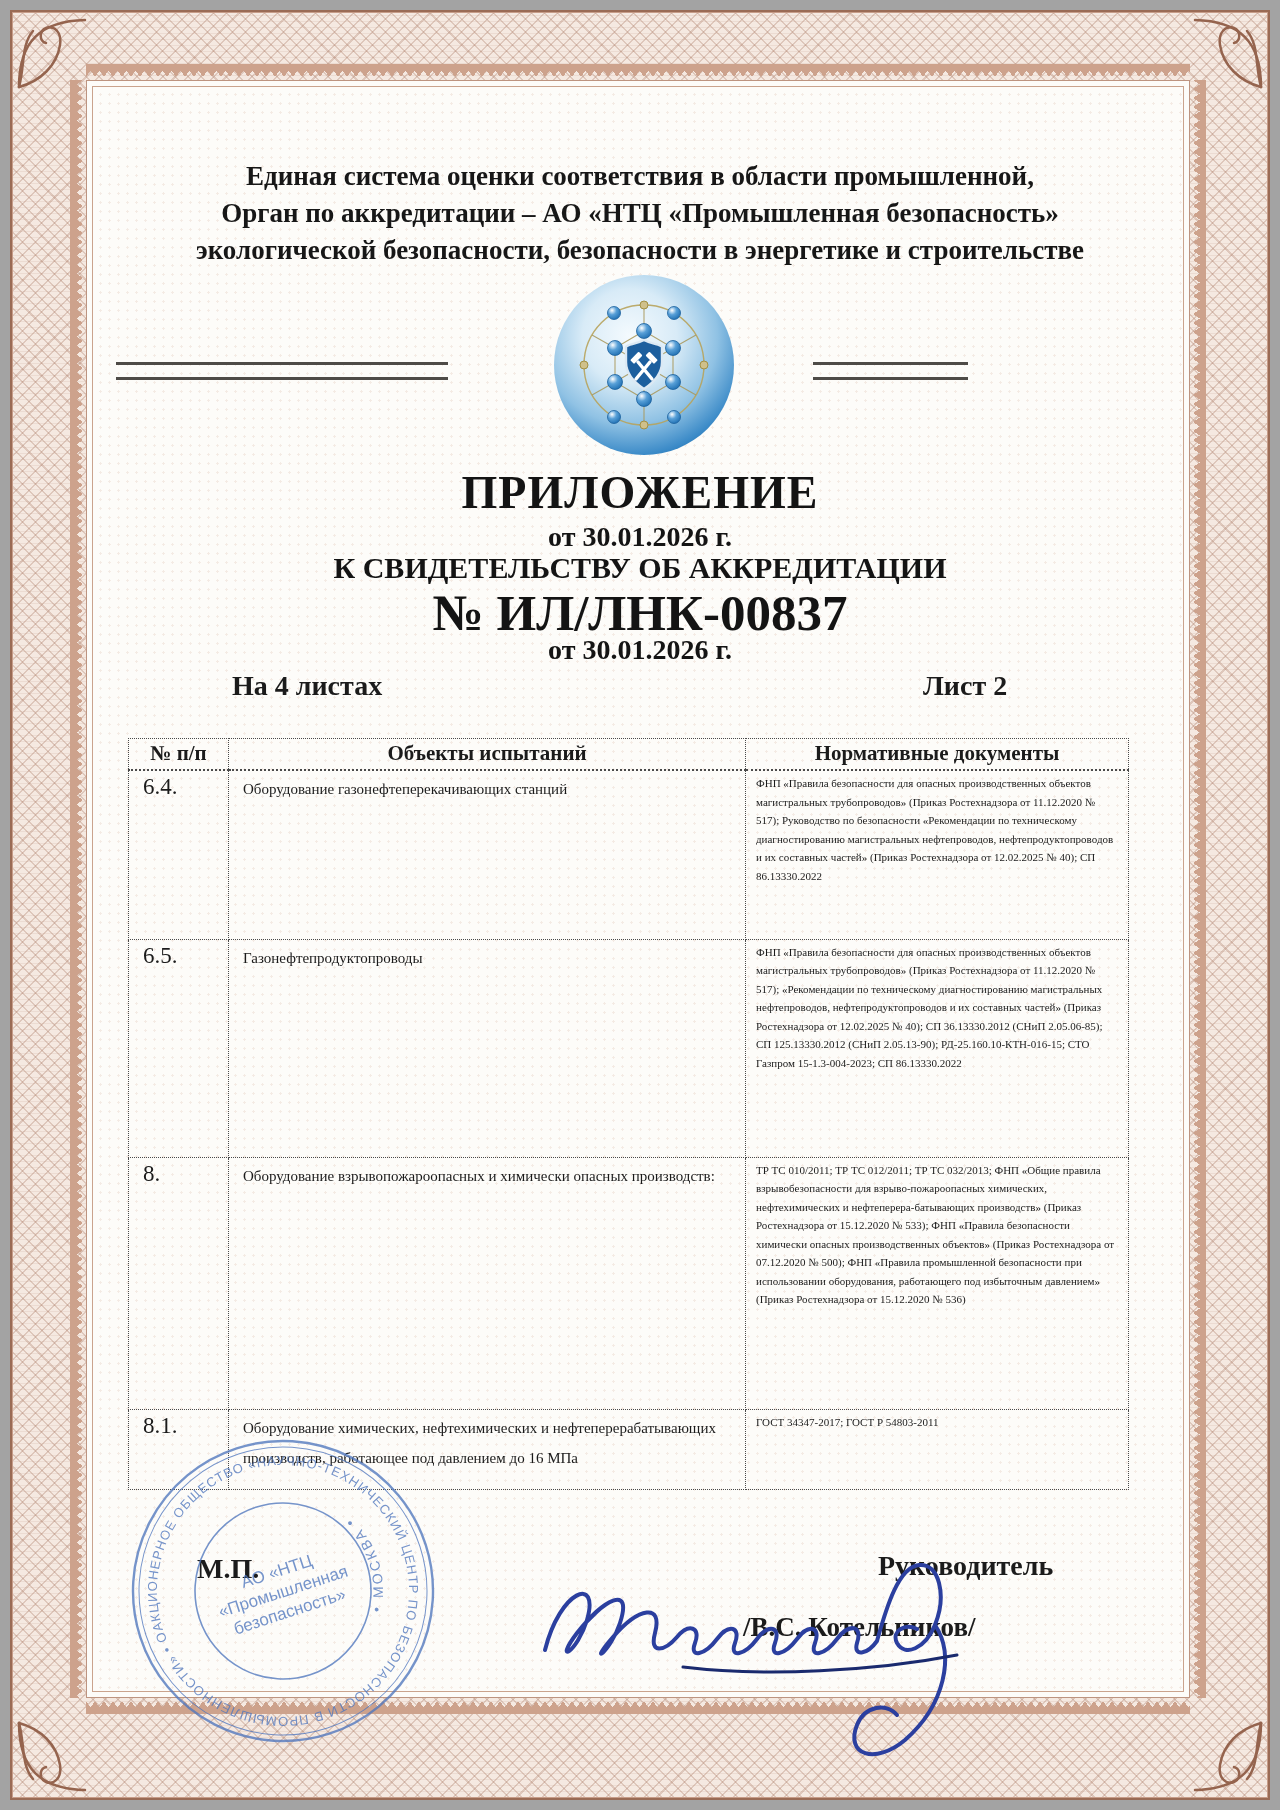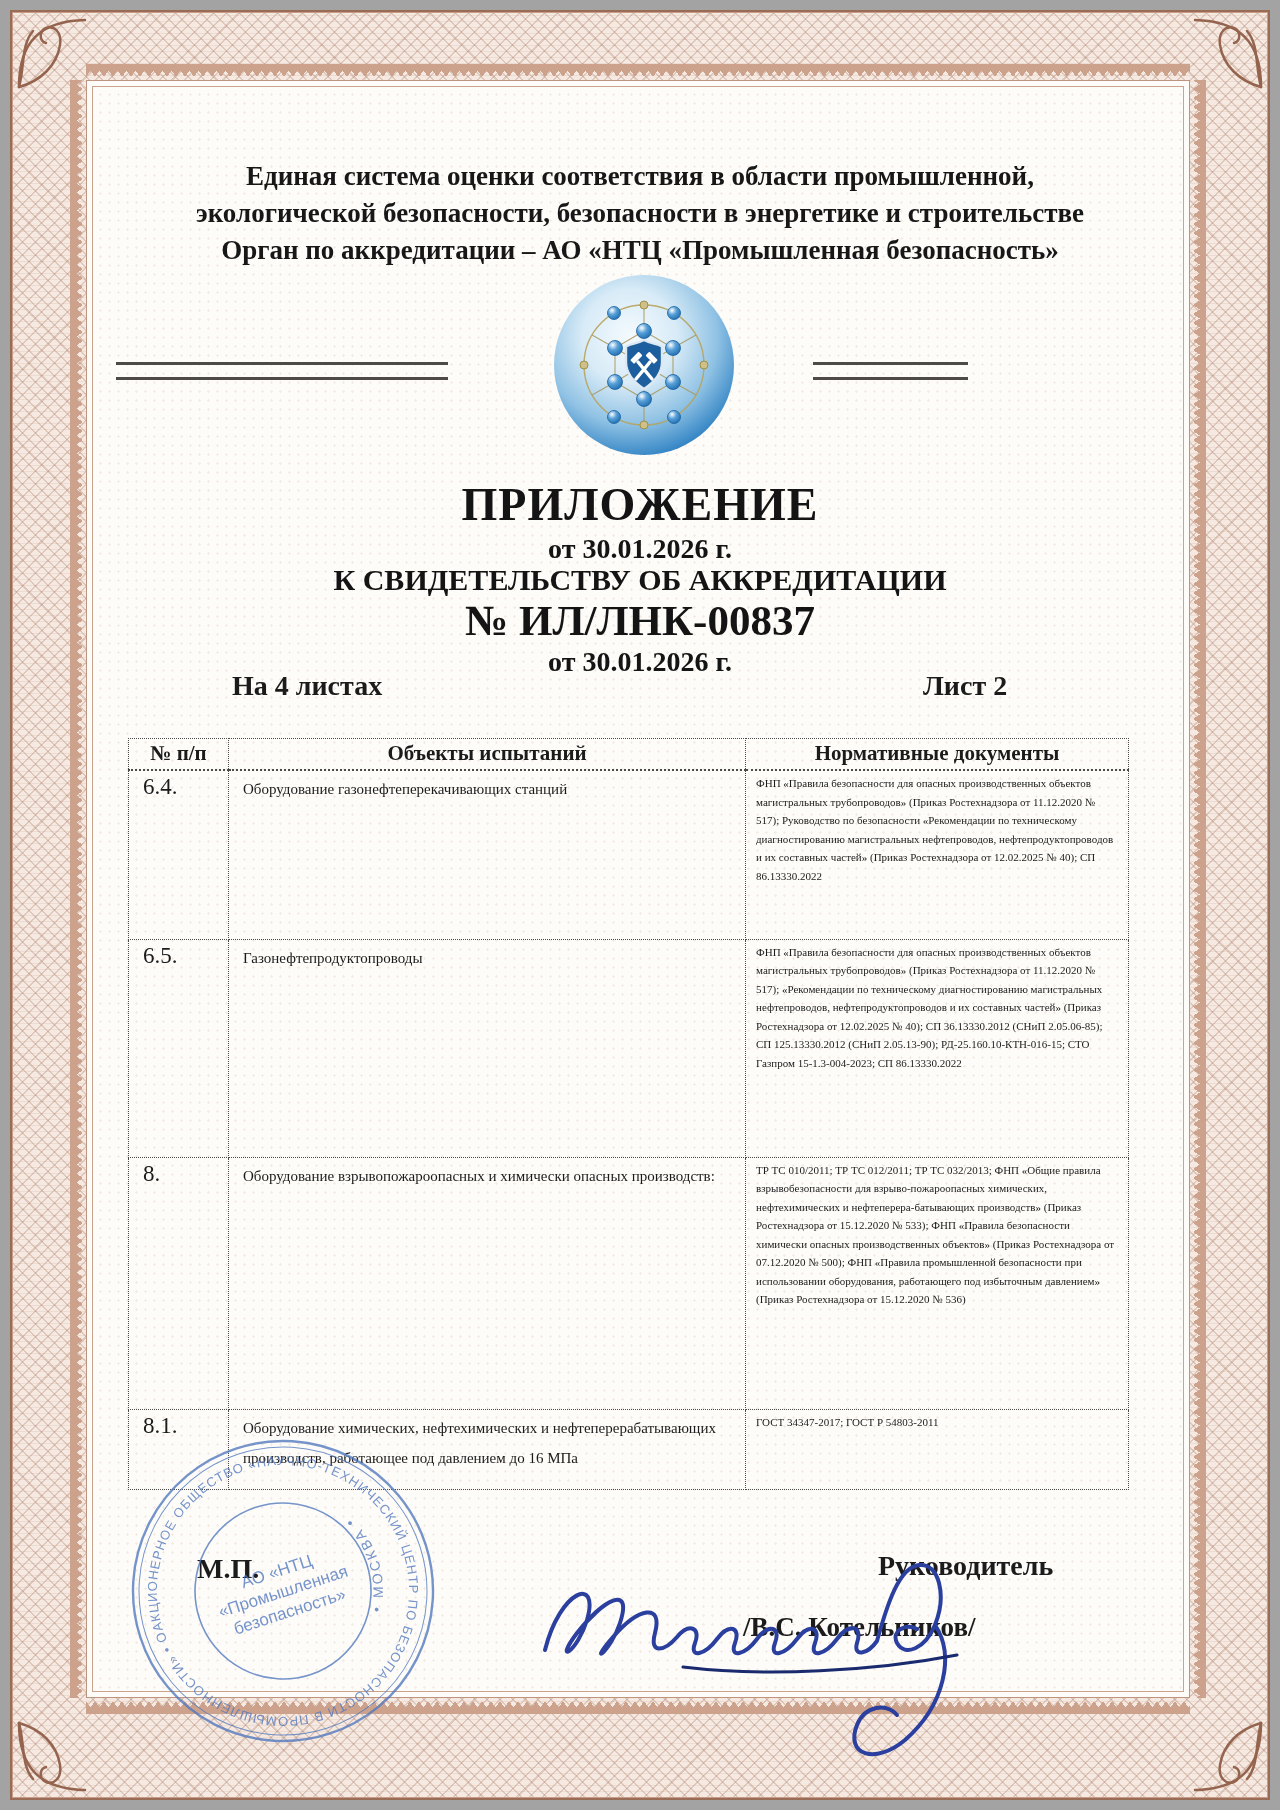--- a/index.html
+++ b/index.html
@@ -53,25 +53,25 @@
   
   .org-header{
     position:absolute; left:0; right:0; top:158px; text-align:center;
     font-weight:bold; font-size:27px; line-height:37px; color:#171717;
   }
   .emblem-rule{position:absolute; height:12px; border-top:3px solid #4e4b47; border-bottom:3px solid #4e4b47;}
   .rule-left{left:116px; width:332px; top:362px;}
   .rule-right{left:813px; width:155px; top:362px;}
   .emblem{position:absolute; left:551px; top:272px; width:186px; height:186px;}
   
-  .t-center{position:absolute; left:0; right:0; text-align:center; font-weight:bold; color:#141414;margin-top:12px;}
+  .t-center{position:absolute; left:0; right:0; text-align:center; font-weight:bold; color:#141414;}
   .t-main{top:466px; font-size:46px; letter-spacing:1px;}
   .t-date1{top:521px; font-size:28px;}
   .t-to{top:551px; font-size:30px;}
-  .t-num{top:584px; font-size:43px;text-align:center;}
+  .t-num{top:584px; font-size:51px;text-align:center;}
   .t-date2{top:634px; font-size:28px;}
   .sheets{position:absolute; top:670px; font-weight:bold; font-size:28px;}
   .sheets-left{left:232px;}
   .sheets-right{left:923px;}
   
   table.main{
     position:absolute; left:128px; top:738px; width:1000px;
     border-collapse:collapse; table-layout:fixed;
   }
   table.main th, table.main td{
@@ -129,22 +129,22 @@
       <g fill="none" stroke="currentColor" stroke-width="2.5" stroke-linecap="round">
         <path d="M6 74 C 6 28 28 8 72 7"></path>
         <path d="M6 74 C 28 68 44 52 47 32 C 49 19 41 12 33 15 C 26 18 26 28 33 30"></path>
         <path d="M6 74 C 12 52 8 32 20 18"></path>
       </g>
     </svg>
   <div class="page-inner"></div>
 
   <div class="org-header">
     <div>Единая система оценки соответствия в области промышленной,</div>
+    <div>Орган по аккредитации – АО «НТЦ «Промышленная безопасность»</div>
     <div>экологической безопасности, безопасности в энергетике и строительстве</div>
-    <div>Орган по аккредитации – АО «НТЦ «Промышленная безопасность»</div>
   </div>
 
   <div class="emblem-rule rule-left"></div>
   <div class="emblem-rule rule-right"></div>
   <svg class="emblem" viewBox="0 0 186 186">
     <defs>
       <radialGradient id="lg" cx="42%" cy="34%" r="75%">
         <stop offset="0%" stop-color="#f4fafe"></stop>
           <stop offset="35%" stop-color="#d8ebf7"></stop>
         <stop offset="65%" stop-color="#90c2e4"></stop>

